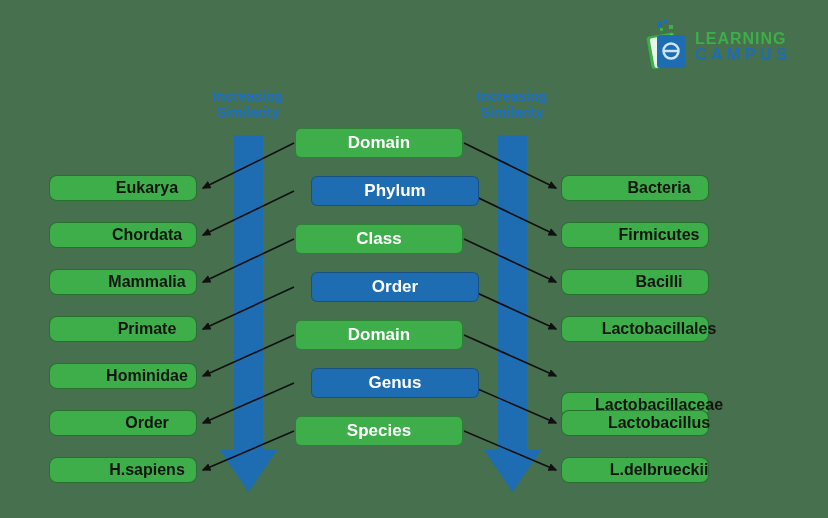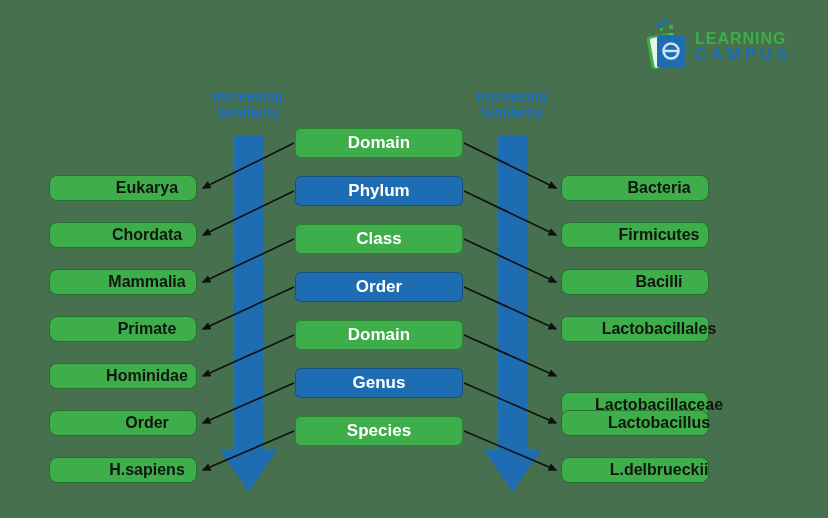--- a/index.html
+++ b/index.html
@@ -14,21 +14,21 @@
   .box{
     position:absolute;display:flex;align-items:center;justify-content:center;
     box-sizing:border-box;text-align:center;white-space:nowrap;
   }
   .box.center-rank{
     left:295px;width:168px;height:30px;border-radius:6px;
     color:#ffffff;font-size:17px;font-weight:600;
     border:1px solid rgba(0,0,0,0.25);
   }
   .box.center-rank.green{background:var(--green,#3DAE49);}
-  .box.center-rank.blue{background:var(--blue,#1E6DB3);}
+  .box.center-rank.blue{background:var(--blue,#1E6DB3);margin-left:16px;}
   .box.side{
     width:148px;height:26px;border-radius:8px;
     background:var(--green,#3DAE49);color:#101510;
     font-size:16px;font-weight:600;
     border:1px solid rgba(0,0,0,0.35);
     padding-left:48px;
   }
   .box.side.left-col{left:49px;}
   .box.side.right-col{left:561px;}
   .sim-label{
@@ -92,22 +92,22 @@
       <div class="box center-rank green" style="top: 128px;">Domain</div>
       <div class="box side left-col" style="top: 175px;">Eukarya</div>
       <div class="box side right-col" style="top: 175px;">Bacteria</div>
       <div class="box center-rank blue" style="top: 176px;">Phylum</div>
       <div class="box side left-col" style="top: 222px;">Chordata</div>
       <div class="box side right-col" style="top: 222px;">Firmicutes</div>
       <div class="box center-rank green" style="top: 224px;">Class</div>
       <div class="box side left-col" style="top: 269px;">Mammalia</div>
       <div class="box side right-col" style="top: 269px;">Bacilli</div>
       <div class="box center-rank blue" style="top: 272px;">Order</div>
-      <div class="box side left-col" style="top: 316px; border-radius: 9px;">Primate</div>
-      <div class="box side right-col" style="top: 316px; border-radius: 6px;">Lactobacillales</div>
+      <div class="box side left-col" style="top: 316px;">Primate</div>
+      <div class="box side right-col" style="top: 316px;">Lactobacillales</div>
       <div class="box center-rank green" style="top: 320px;">Domain</div>
       <div class="box side left-col" style="top: 363px;">Hominidae</div>
       <div class="box side right-col" style="top: 363px; margin-top: 29px;">Lactobacillaceae</div>
       <div class="box center-rank blue" style="top: 368px;">Genus</div>
       <div class="box side left-col" style="top: 410px;">Order</div>
       <div class="box side right-col" style="top: 410px;">Lactobacillus</div>
       <div class="box center-rank green" style="top: 416px;">Species</div>
       <div class="box side left-col" style="top: 457px;">H.sapiens</div>
       <div class="box side right-col" style="top: 457px;">L.delbrueckii</div>
     </div>

